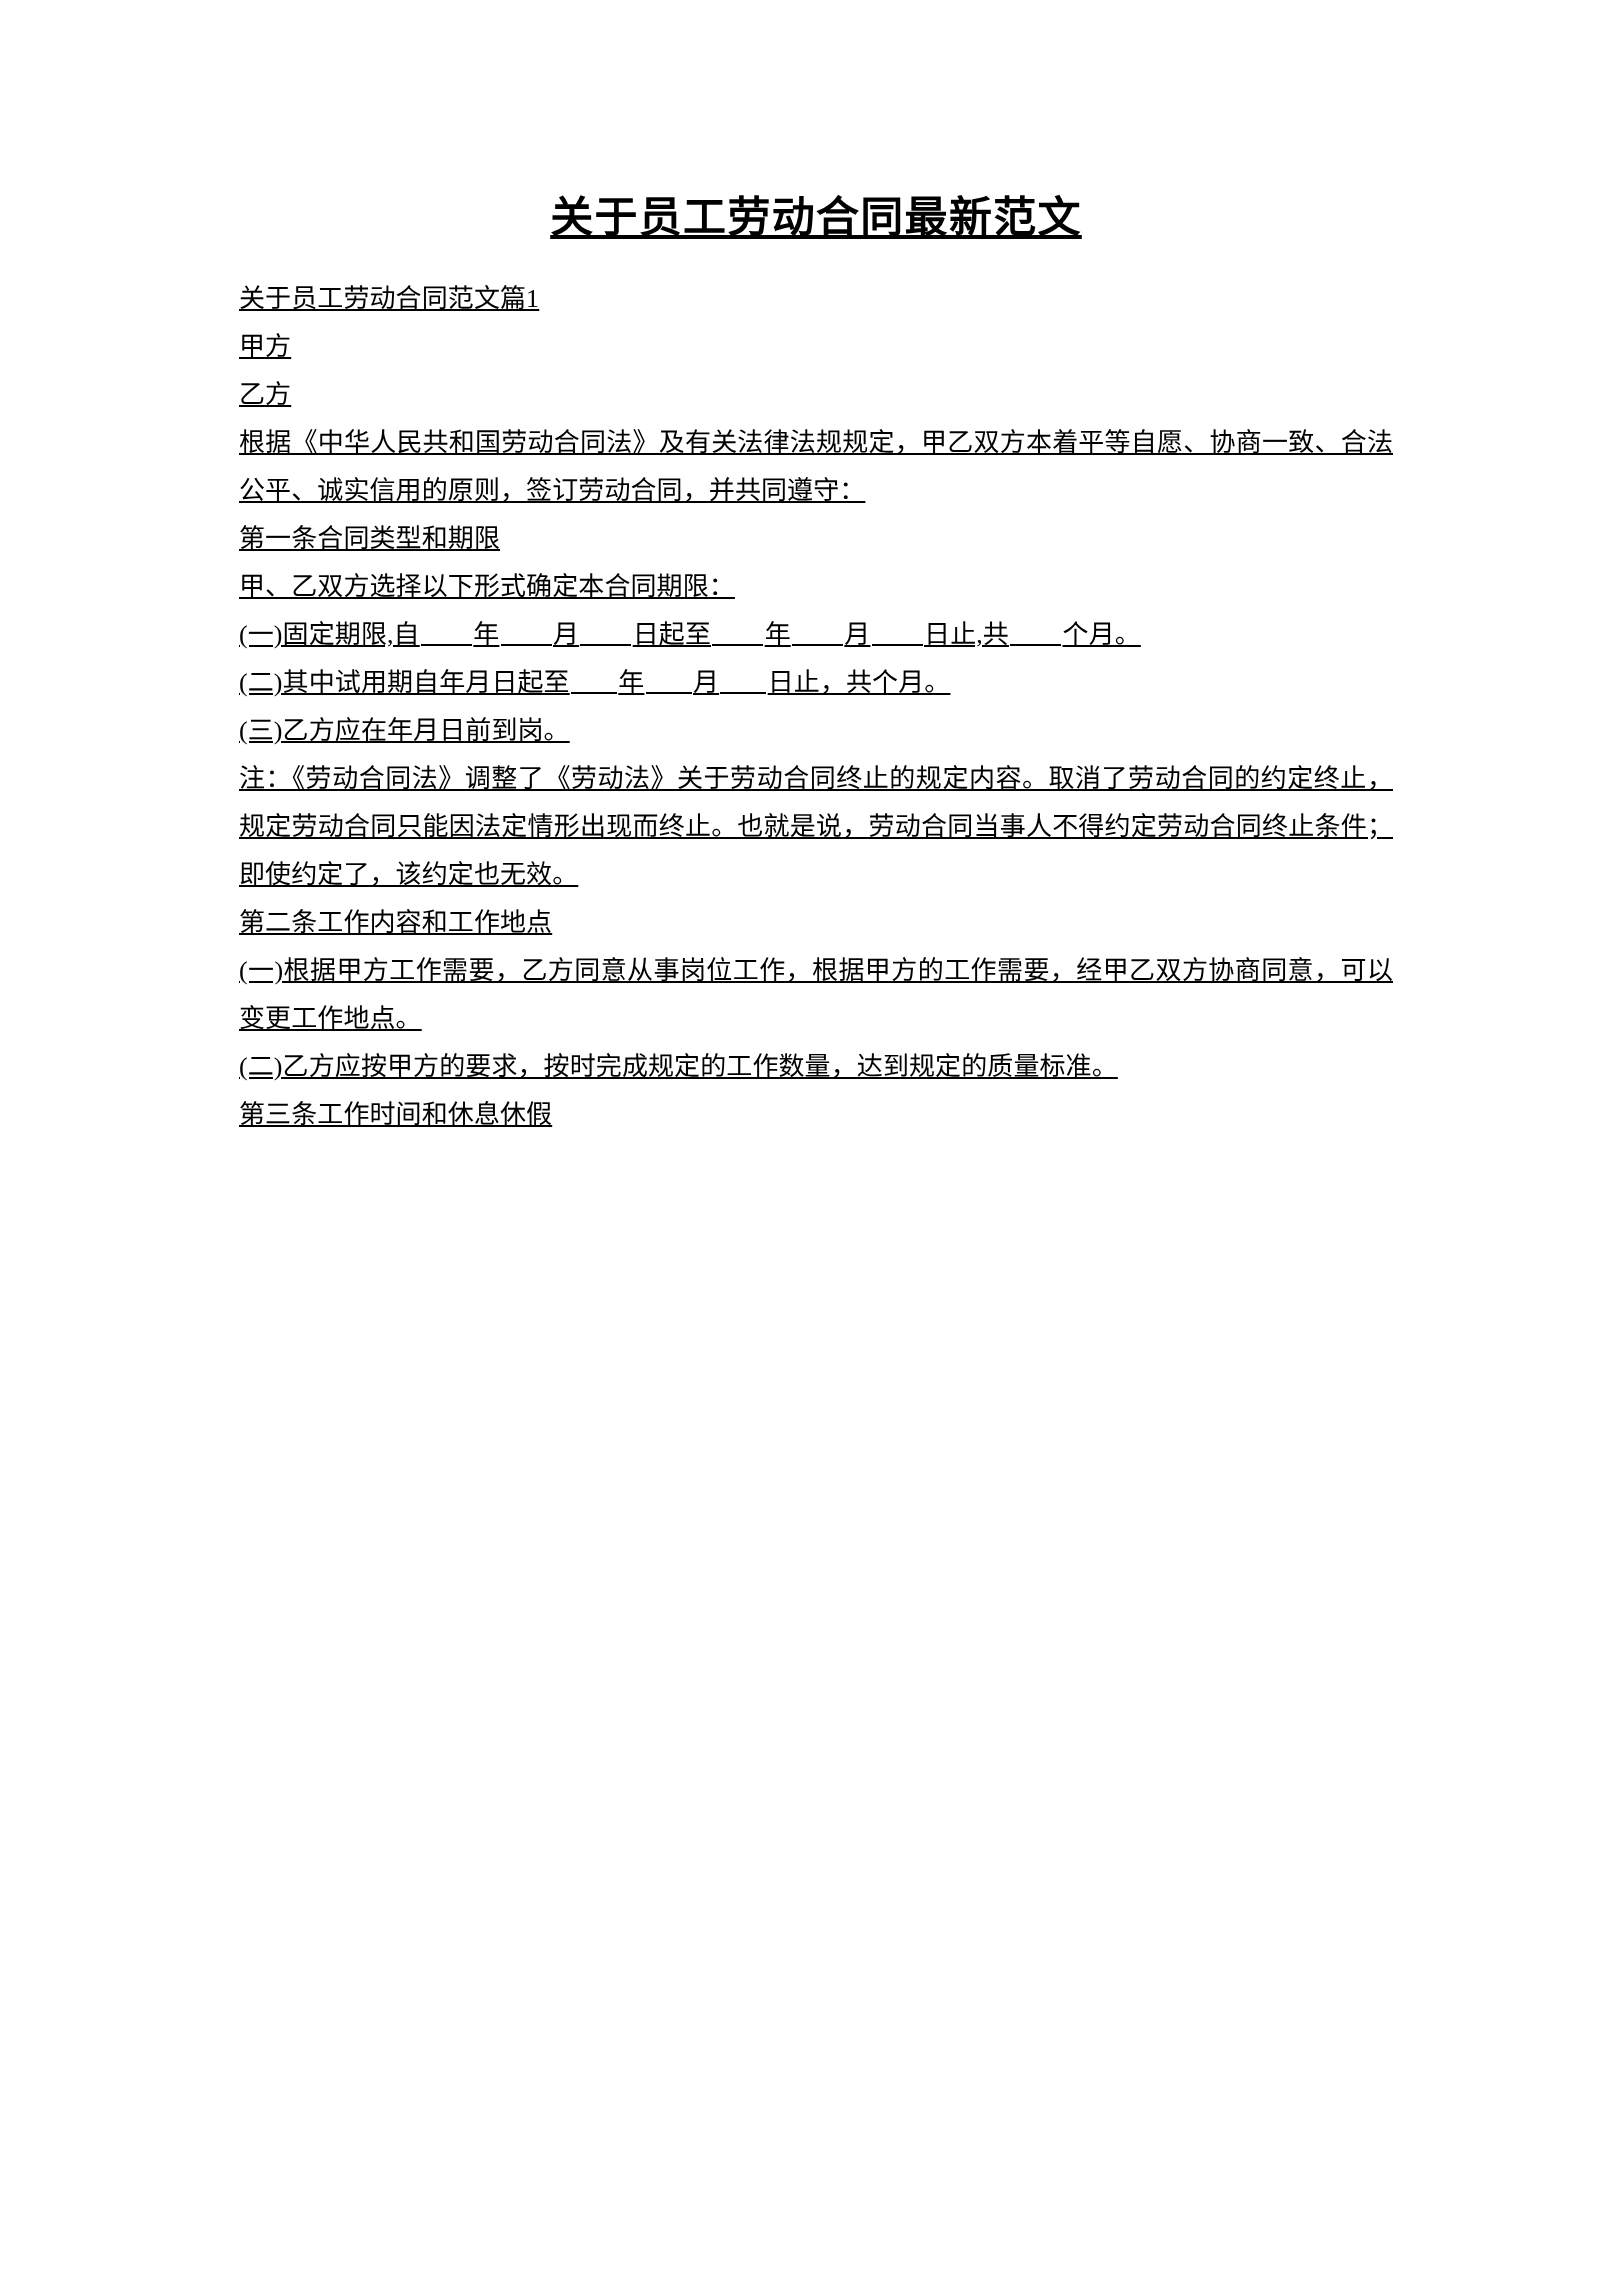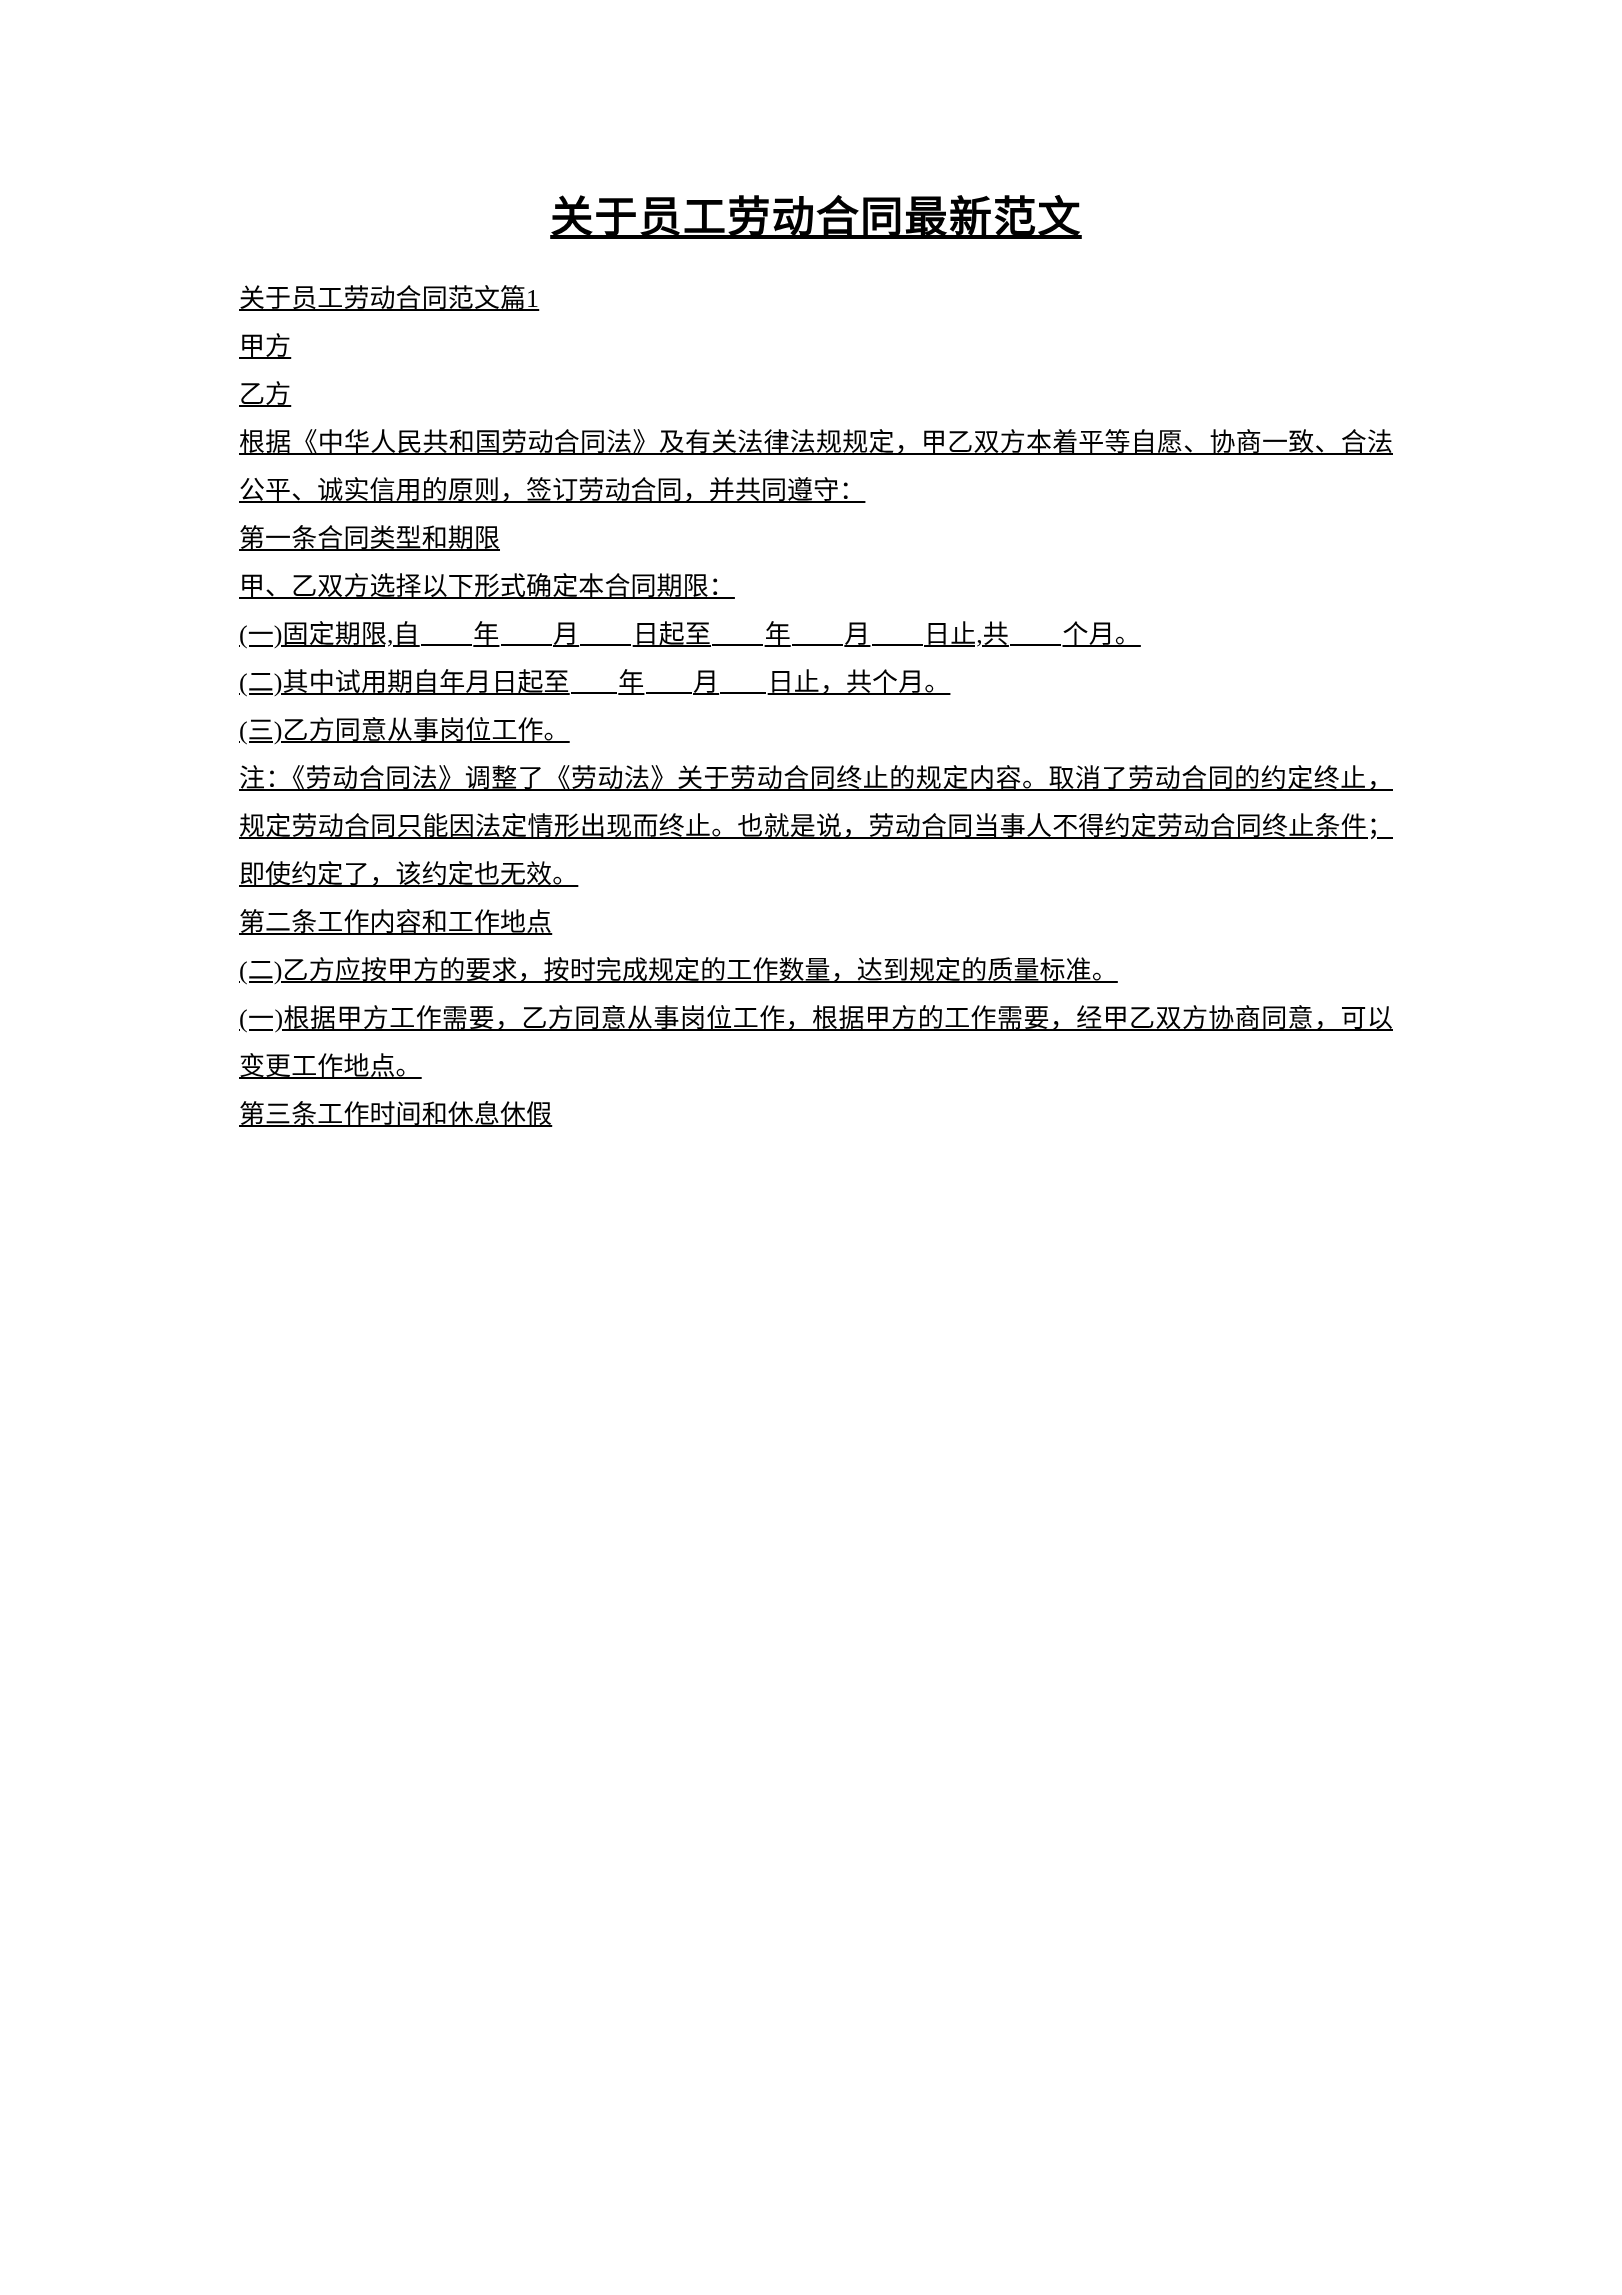--- a/index.html
+++ b/index.html
@@ -98,30 +98,30 @@
       <p class="para">甲、乙双方选择以下形式确定本合同期限：</p>
 
       <p class="para">
         <span>(一)固定期限,自</span><span class="blank"></span><span>年</span><span class="blank"></span><span>月</span><span class="blank"></span><span>日起至</span><span class="blank"></span><span>年</span><span class="blank"></span><span>月</span><span class="blank"></span><span>日止,共</span><span class="blank"></span><span>个月。</span>
       </p>
 
       <p class="para">
         <span>(二)其中试用期自年月日起至</span><span class="blank-sm"></span><span>年</span><span class="blank-sm"></span><span>月</span><span class="blank-sm"></span><span>日止，共个月。</span>
       </p>
 
-      <p class="para">(三)乙方同意从事岗位工作。</p>
+      <p class="para">(三)乙方应在年月日前到岗。</p>
 
       <p class="para">注：《劳动合同法》调整了《劳动法》关于劳动合同终止的规定内容。取消了劳动合同的约定终止，规定劳动合同只能因法定情形出现而终止。也就是说，劳动合同当事人不得约定劳动合同终止条件；即使约定了，该约定也无效。</p>
 
 
       <p class="para">第二条工作内容和工作地点</p>
 
+      <p class="para">(一)根据甲方工作需要，乙方同意从事岗位工作，根据甲方的工作需要，经甲乙双方协商同意，可以变更工作地点。</p>
+
       <p class="para">(二)乙方应按甲方的要求，按时完成规定的工作数量，达到规定的质量标准。</p>
-
-      <p class="para">(一)根据甲方工作需要，乙方同意从事岗位工作，根据甲方的工作需要，经甲乙双方协商同意，可以变更工作地点。</p>
 
 
       <p class="para">第三条工作时间和休息休假</p>
 
     </div>
   </div>
 </div>
 
 
 </body></html>

